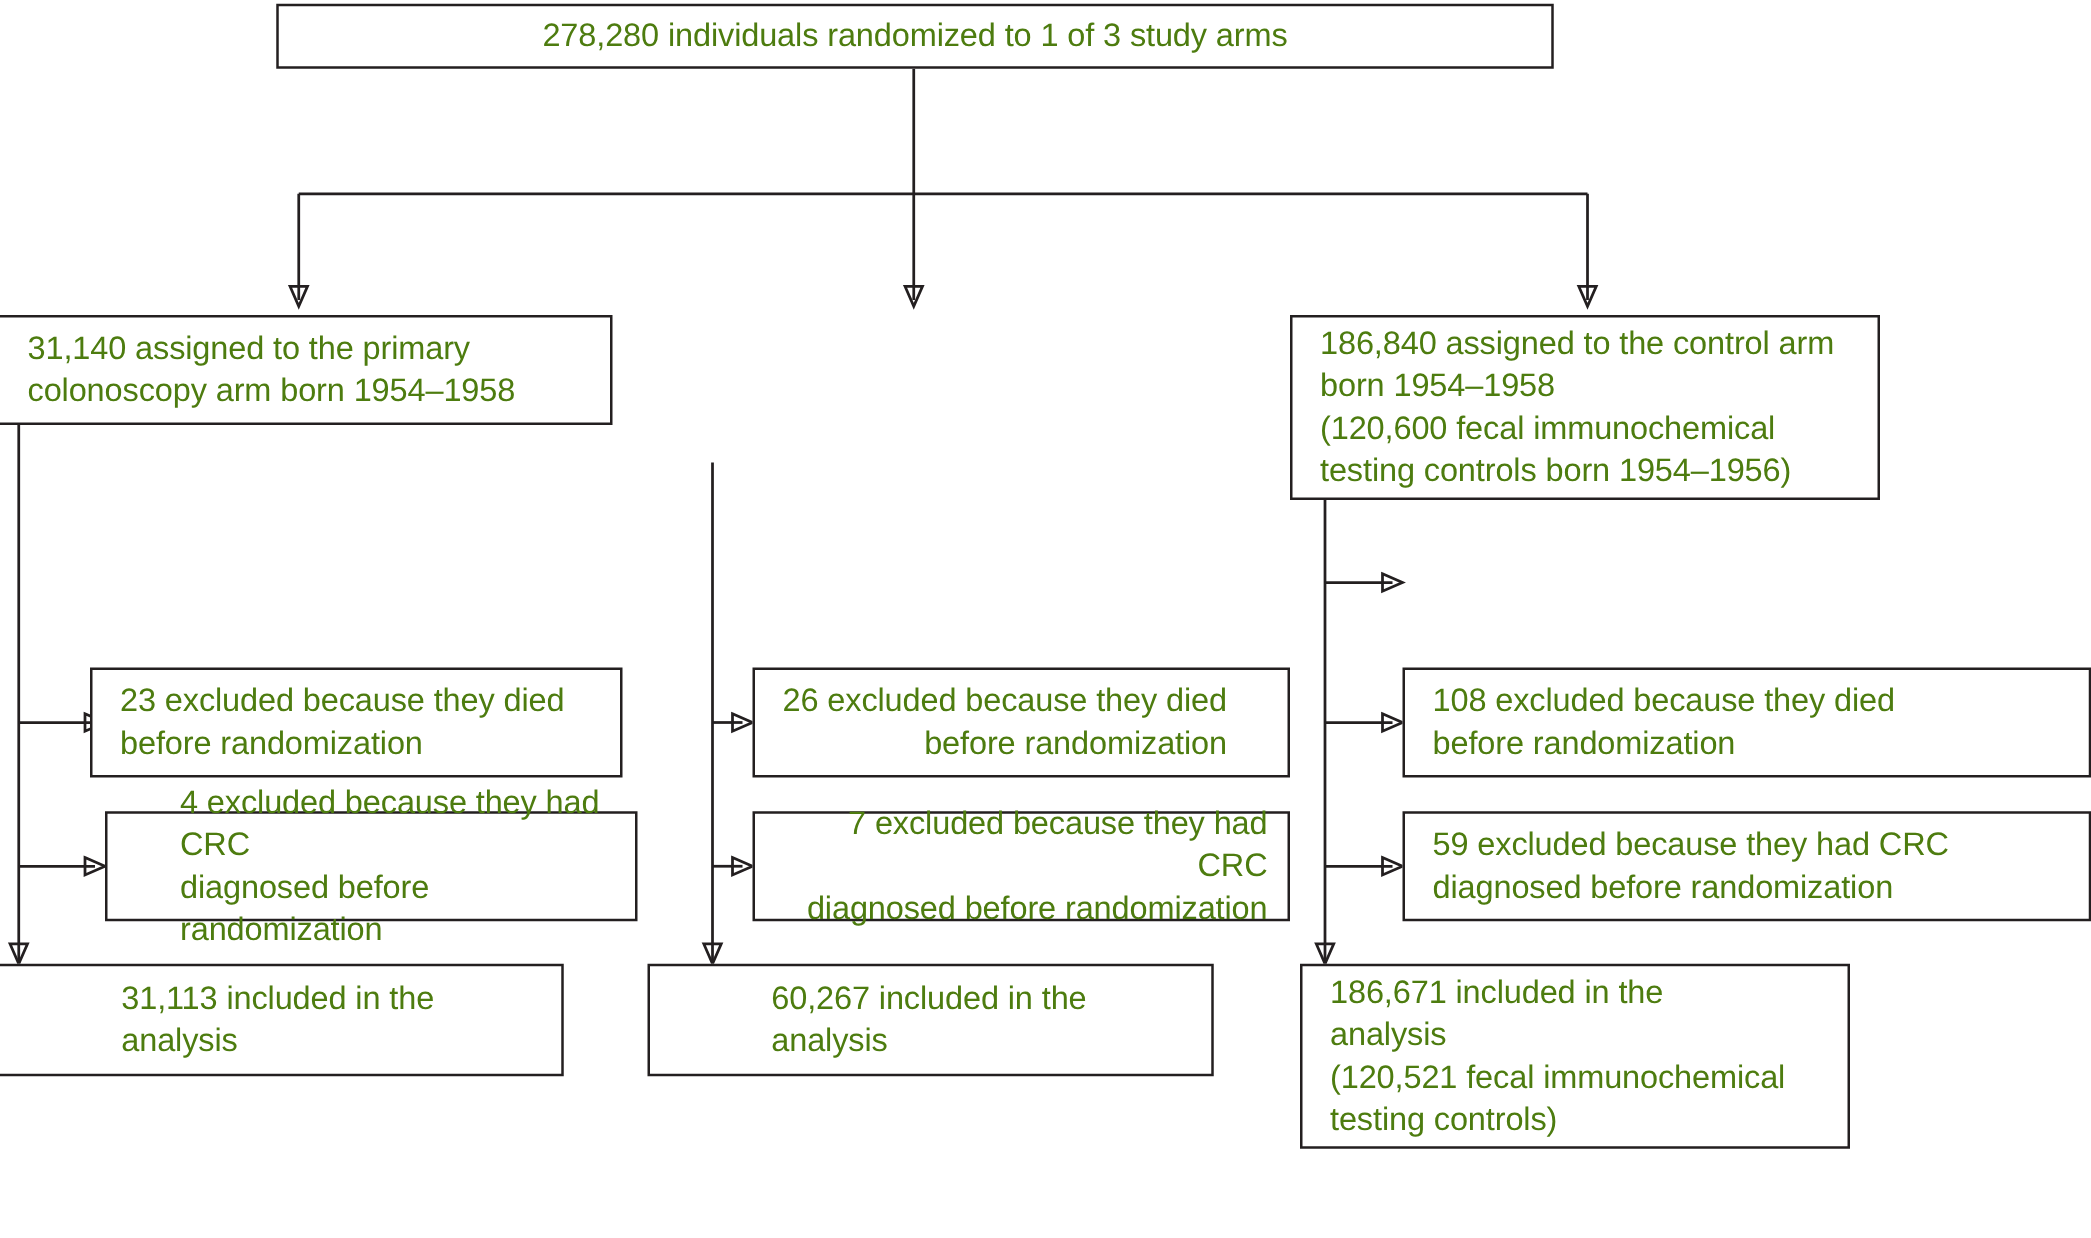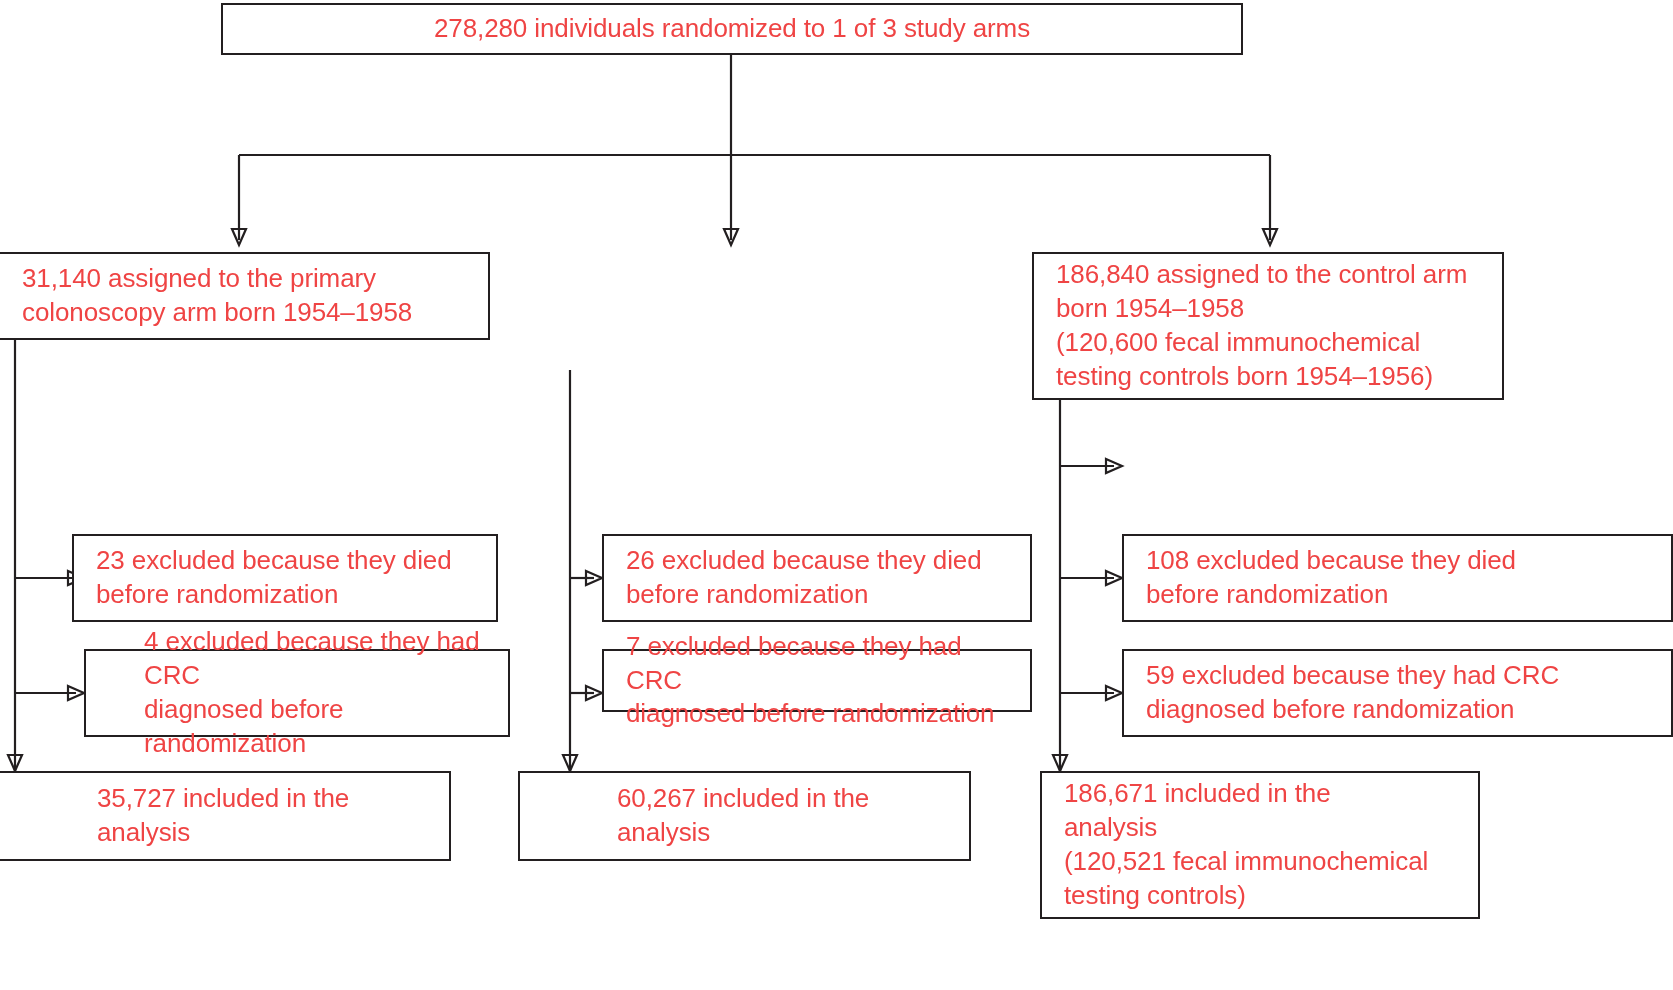--- a/index.html
+++ b/index.html
@@ -21,21 +21,21 @@
     position: absolute;
     box-sizing: border-box;
     border: 2.2px solid #231f20;
     background: #ffffff;
     display: flex;
     flex-direction: column;
     justify-content: center;
     font-size: 26px;
     line-height: 1.30;
     letter-spacing: -0.1px;
-    color: #ef4444;
+    color: #4d7c0f;
     z-index: 3;
   }
   .box .pad {
     padding: 0 16px 0 22px;
     white-space: pre-line;
   }
   .box.indent .pad {
     padding-left: 97px;
   }
   .box.centerish {
@@ -127,30 +127,30 @@
     <span class="pad">23 excluded because they died
 before randomization</span>
   </div>
 
   <div class="box centerish" style="left:84px; top:649px; width:426px; height:88px;padding-left:36px;">
     <span class="pad">4 excluded because they had CRC
 diagnosed before randomization</span>
   </div>
 
   <div class="box centerish indent" style="left:-2px; top:771px; width:453px; height:90px;">
-    <span class="pad">35,727 included in the
+    <span class="pad">31,113 included in the
 analysis</span>
   </div>
 
-  <div class="box centerish" style="left:602px; top:534px; width:430px; height:88px;">
+  <div class="box centerish" style="left:602px; top:534px; width:430px; height:88px;text-align:right;">
     <span class="pad">26 excluded because they died
 before randomization</span>
   </div>
 
-  <div class="box centerish" style="left:602px; top:649px; width:430px; height:63px;">
+  <div class="box centerish" style="left:602px; top:649px; width:430px; height:88px;text-align:right;">
     <span class="pad">7 excluded because they had CRC
 diagnosed before randomization</span>
   </div>
 
   <div class="box centerish indent" style="left:518px; top:771px; width:453px; height:90px;">
     <span class="pad">60,267 included in the
 analysis</span>
   </div>
 
 

